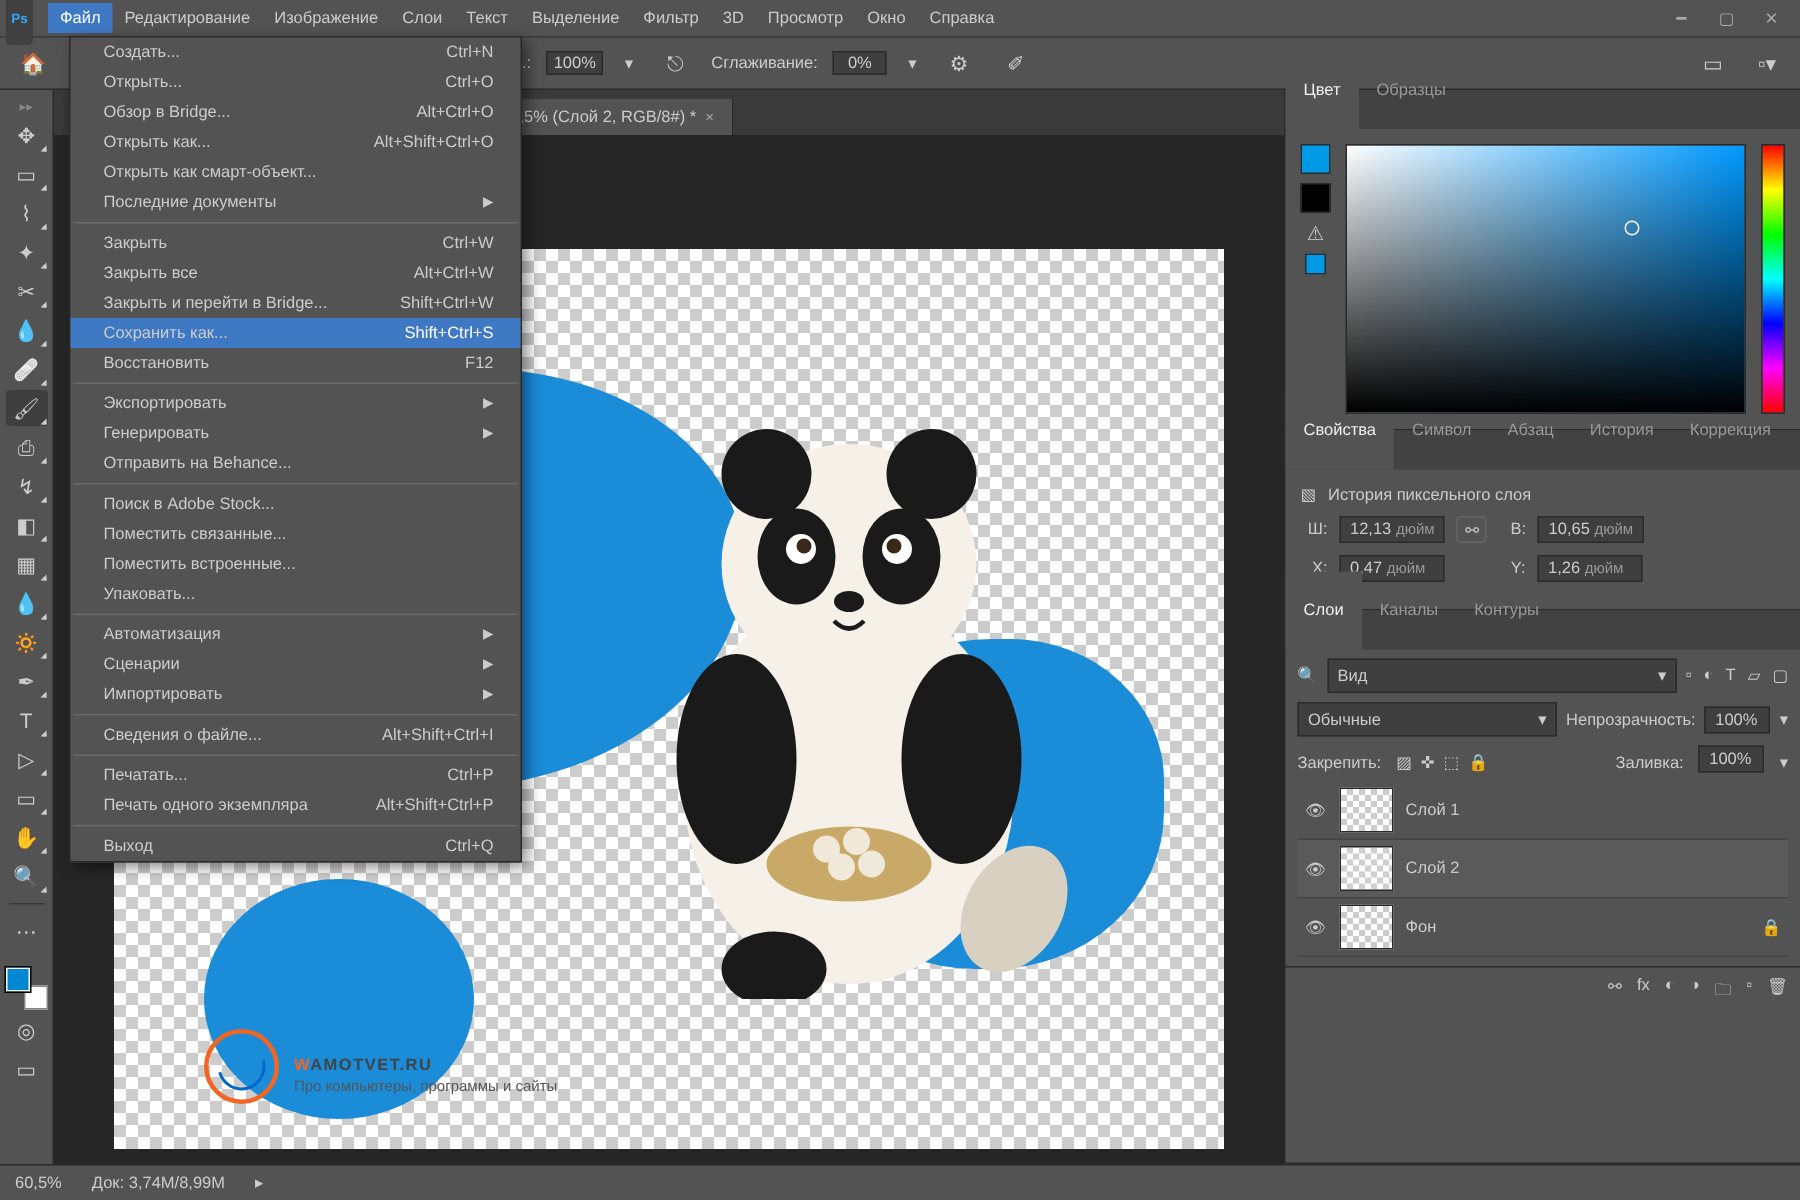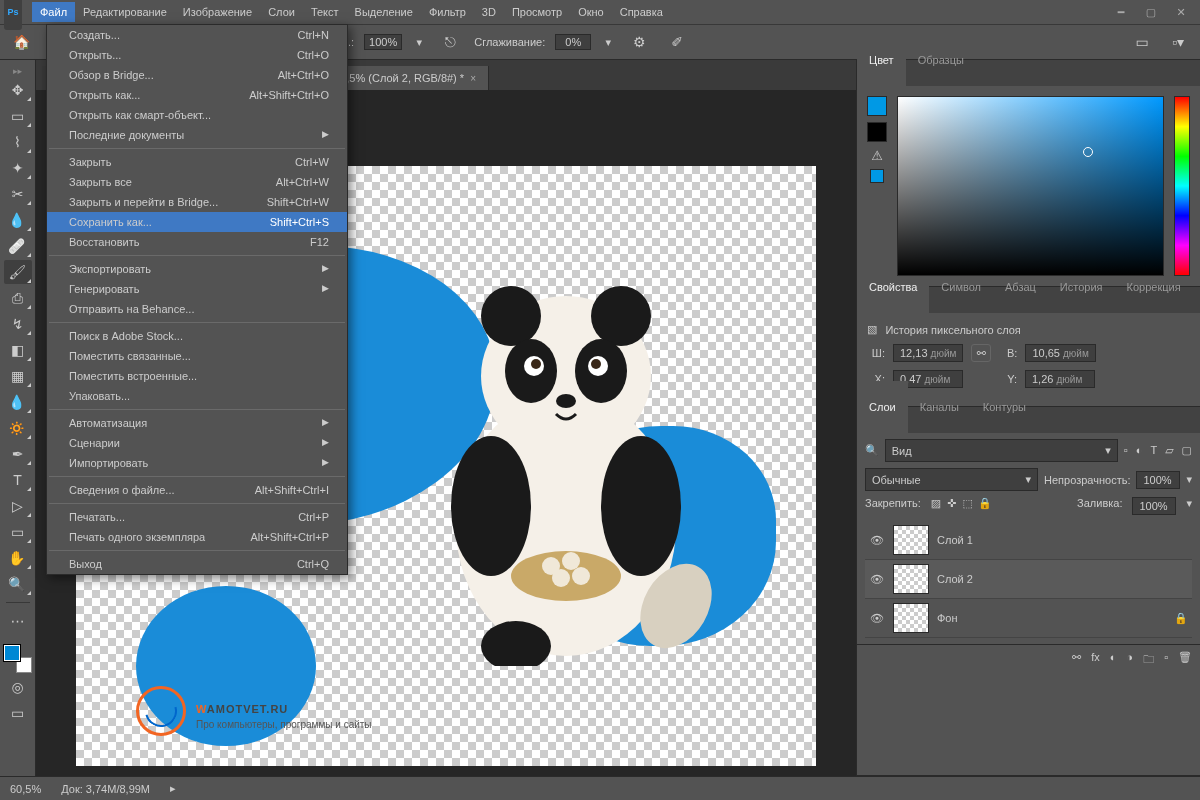--- a/index.html
+++ b/index.html
@@ -62,21 +62,21 @@
 .hue{width:16px;height:180px;background:linear-gradient(to bottom,#f00,#ff0,#0f0,#0ff,#00f,#f0f,#f00);border:1px solid #2a2a2a}
 .prop-row{display:flex;align-items:center;gap:8px;margin:8px 0}
 .prop-label{min-width:18px;text-align:right}
 .prop-val{background:#3f3f3f;border:1px solid #2a2a2a;padding:2px 6px;min-width:70px}
 .prop-unit{color:#999;font-size:10px}
 .link-icon{width:20px;height:18px;border:1px solid #666;border-radius:3px;display:flex;align-items:center;justify-content:center}
 .layers-body{padding:6px 8px}
 .lay-row{display:flex;align-items:center;gap:6px;margin-bottom:6px}
 .lay-select{background:#3f3f3f;border:1px solid #2a2a2a;padding:4px 6px;flex:1;display:flex;justify-content:space-between;align-items:center}
 .lay-icons{display:flex;gap:8px;font-size:11px}
-.lock-row{display:flex;align-items:flex-start;gap:10px;margin:6px 0;font-size:10px}
+.lock-row{display:flex;align-items:flex-end;gap:10px;margin:6px 0;font-size:10px}
 .lock-icons{display:flex;gap:6px}
 .layer{display:flex;align-items:center;padding:4px;gap:8px;border-bottom:1px solid #444}
 .layer.sel{background:#5a5a5a}
 .eye{width:16px;text-align:center}
 .thumb{width:36px;height:30px;background:#fff;border:1px solid #2a2a2a;background-image:linear-gradient(45deg,#ccc 25%,transparent 25%),linear-gradient(-45deg,#ccc 25%,transparent 25%),linear-gradient(45deg,transparent 75%,#ccc 75%),linear-gradient(-45deg,transparent 75%,#ccc 75%);background-size:8px 8px;background-position:0 0,0 4px,4px -4px,-4px 0;position:relative}
 .layer-footer{display:flex;justify-content:flex-end;gap:10px;padding:6px 8px;border-top:1px solid #2a2a2a;font-size:11px;color:#999}
 .statusbar{height:24px;background:#535353;border-top:1px solid #2a2a2a;display:flex;align-items:center;padding:0 10px;gap:20px;font-size:10px;color:#aaa}
 </style>
 </head>
 <body>

